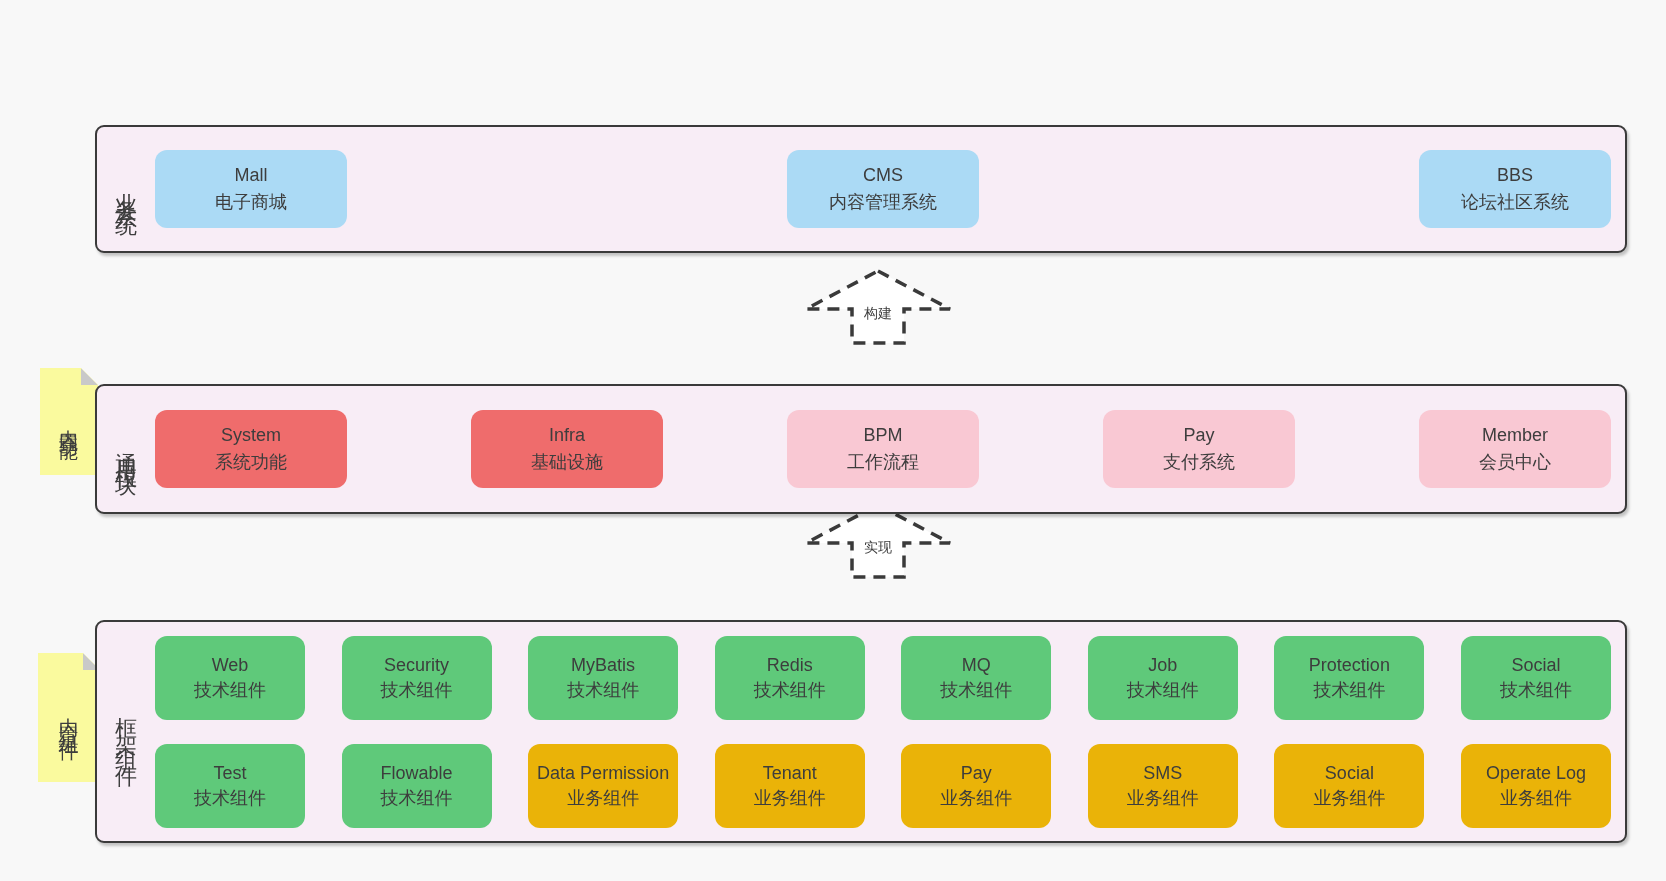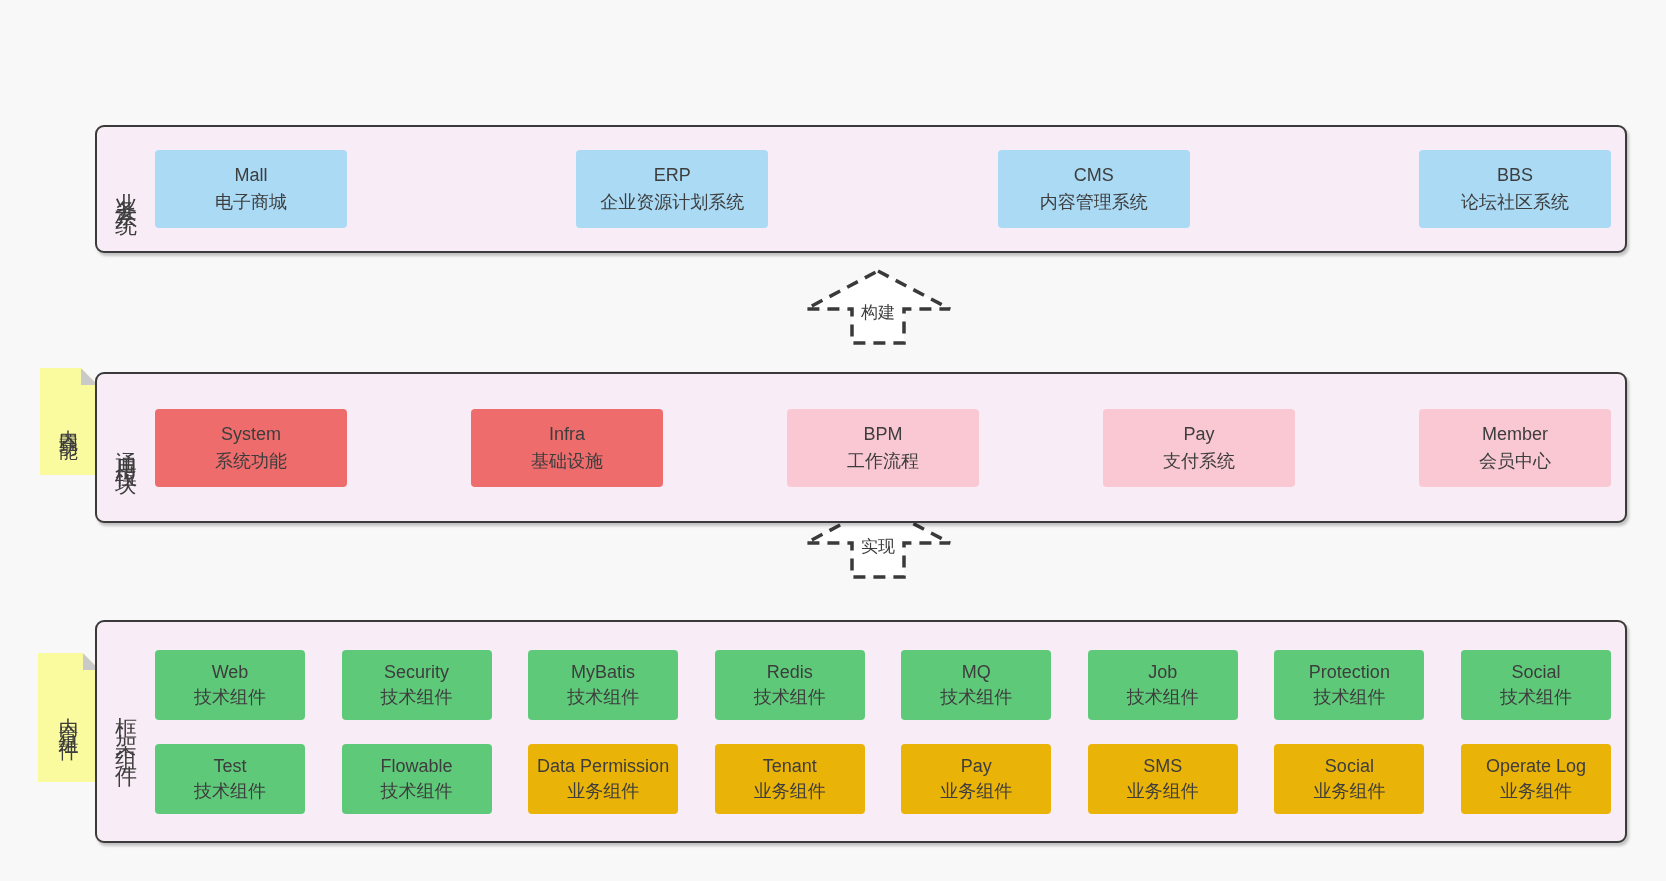--- a/index.html
+++ b/index.html
@@ -9,39 +9,39 @@
     font-family:"Liberation Sans", sans-serif; color:#3d3d3d;
   }
   
   .band {
     position:absolute; left:95px; width:1532px; box-sizing:border-box;
     background:#f8edf6; border:2px solid #3a3a3a; border-radius:9px;
     box-shadow:2px 3px 3px rgba(0,0,0,0.22);
     display:flex; align-items:center; z-index:2;
   }
   #band-business   { top:125px; height:128px; }
-  #band-modules    { top:372px; height:151px; }
+  #band-modules    { top:384px; height:130px; }
   #band-components { top:620px; height:223px; }
 
   .v-label { flex:0 0 58px; display:flex; justify-content:center; align-items:center; font-size:22px; }
   .v-text  { writing-mode:vertical-rl; text-orientation:upright; letter-spacing:7px; line-height:1; }
   #band-components .v-text { letter-spacing:16px; }
 
   .content { flex:1; display:flex; justify-content:space-between; align-items:center; padding-right:14px; }
   .rows    { flex:1; display:flex; flex-direction:column; gap:24px; padding-right:14px; }
   .row     { display:flex; justify-content:space-between; }
 
   
   .box {
-    border-radius:4px; display:flex; flex-direction:column;
+    border-radius:12px; display:flex; flex-direction:column;
     justify-content:center; align-items:center; text-align:center;
     font-size:18px; line-height:27px; padding:0 4px; box-sizing:border-box;
   }
   .w192 { width:192px; height:78px; }
-  .w150 { width:150px; height:70px; line-height:25px; }
+  .w150 { width:150px; height:84px; line-height:25px; }
   .blue   { background:#abdaf5; }
   .red    { background:#ef6c6c; }
   .pink   { background:#f9c8d3; }
   .gdark  { background:#5fc97a; }
   .glight { background:#eab308; }
 
   
   .sticky {
     position:absolute; background:#fafa9e; z-index:1;
     display:flex; align-items:center; justify-content:center;
@@ -57,21 +57,21 @@
   #sticky-components .v-text { letter-spacing:8px; }
 
   
   .arrow { position:absolute; width:160px; height:78px; z-index:0; }
   #arrow-build     { left:798px; top:268px; }
   #arrow-implement { left:798px; top:502px; }
   .arrow svg { display:block; }
   .arrow path { fill:#ffffff; stroke:#3a3a3a; stroke-width:3.5; stroke-dasharray:12 8; }
   .arrow-label {
     position:absolute; left:50%; top:34px; transform:translateX(-50%);
-    background:#ffffff; padding:0 5px; font-size:17px; line-height:22px; white-space:nowrap;
+    background:#ffffff; padding:0 5px; font-size:14px; line-height:22px; white-space:nowrap;
   }
 </style>
 </head>
 <body>
 
 <div class="sticky" id="sticky-functions">
   <span class="fold"></span>
   <span class="v-text">内置功能</span>
 </div>
 <div class="sticky" id="sticky-components">
@@ -95,24 +95,20 @@
 <div class="band" id="band-business">
   <div class="v-label">
     <span class="v-text">业务系统</span>
   </div>
   <div class="content">
     <div class="box blue w192">
       <span>Mall</span>
       <span>电子商城</span>
     </div>
     <div class="box blue w192">
-      <span>ERP</span>
-      <span>企业资源计划系统</span>
-    </div>
-    <div class="box blue w192">
       <span>CMS</span>
       <span>内容管理系统</span>
     </div>
     <div class="box blue w192">
       <span>BBS</span>
       <span>论坛社区系统</span>
     </div>
   </div>
 </div>
 

